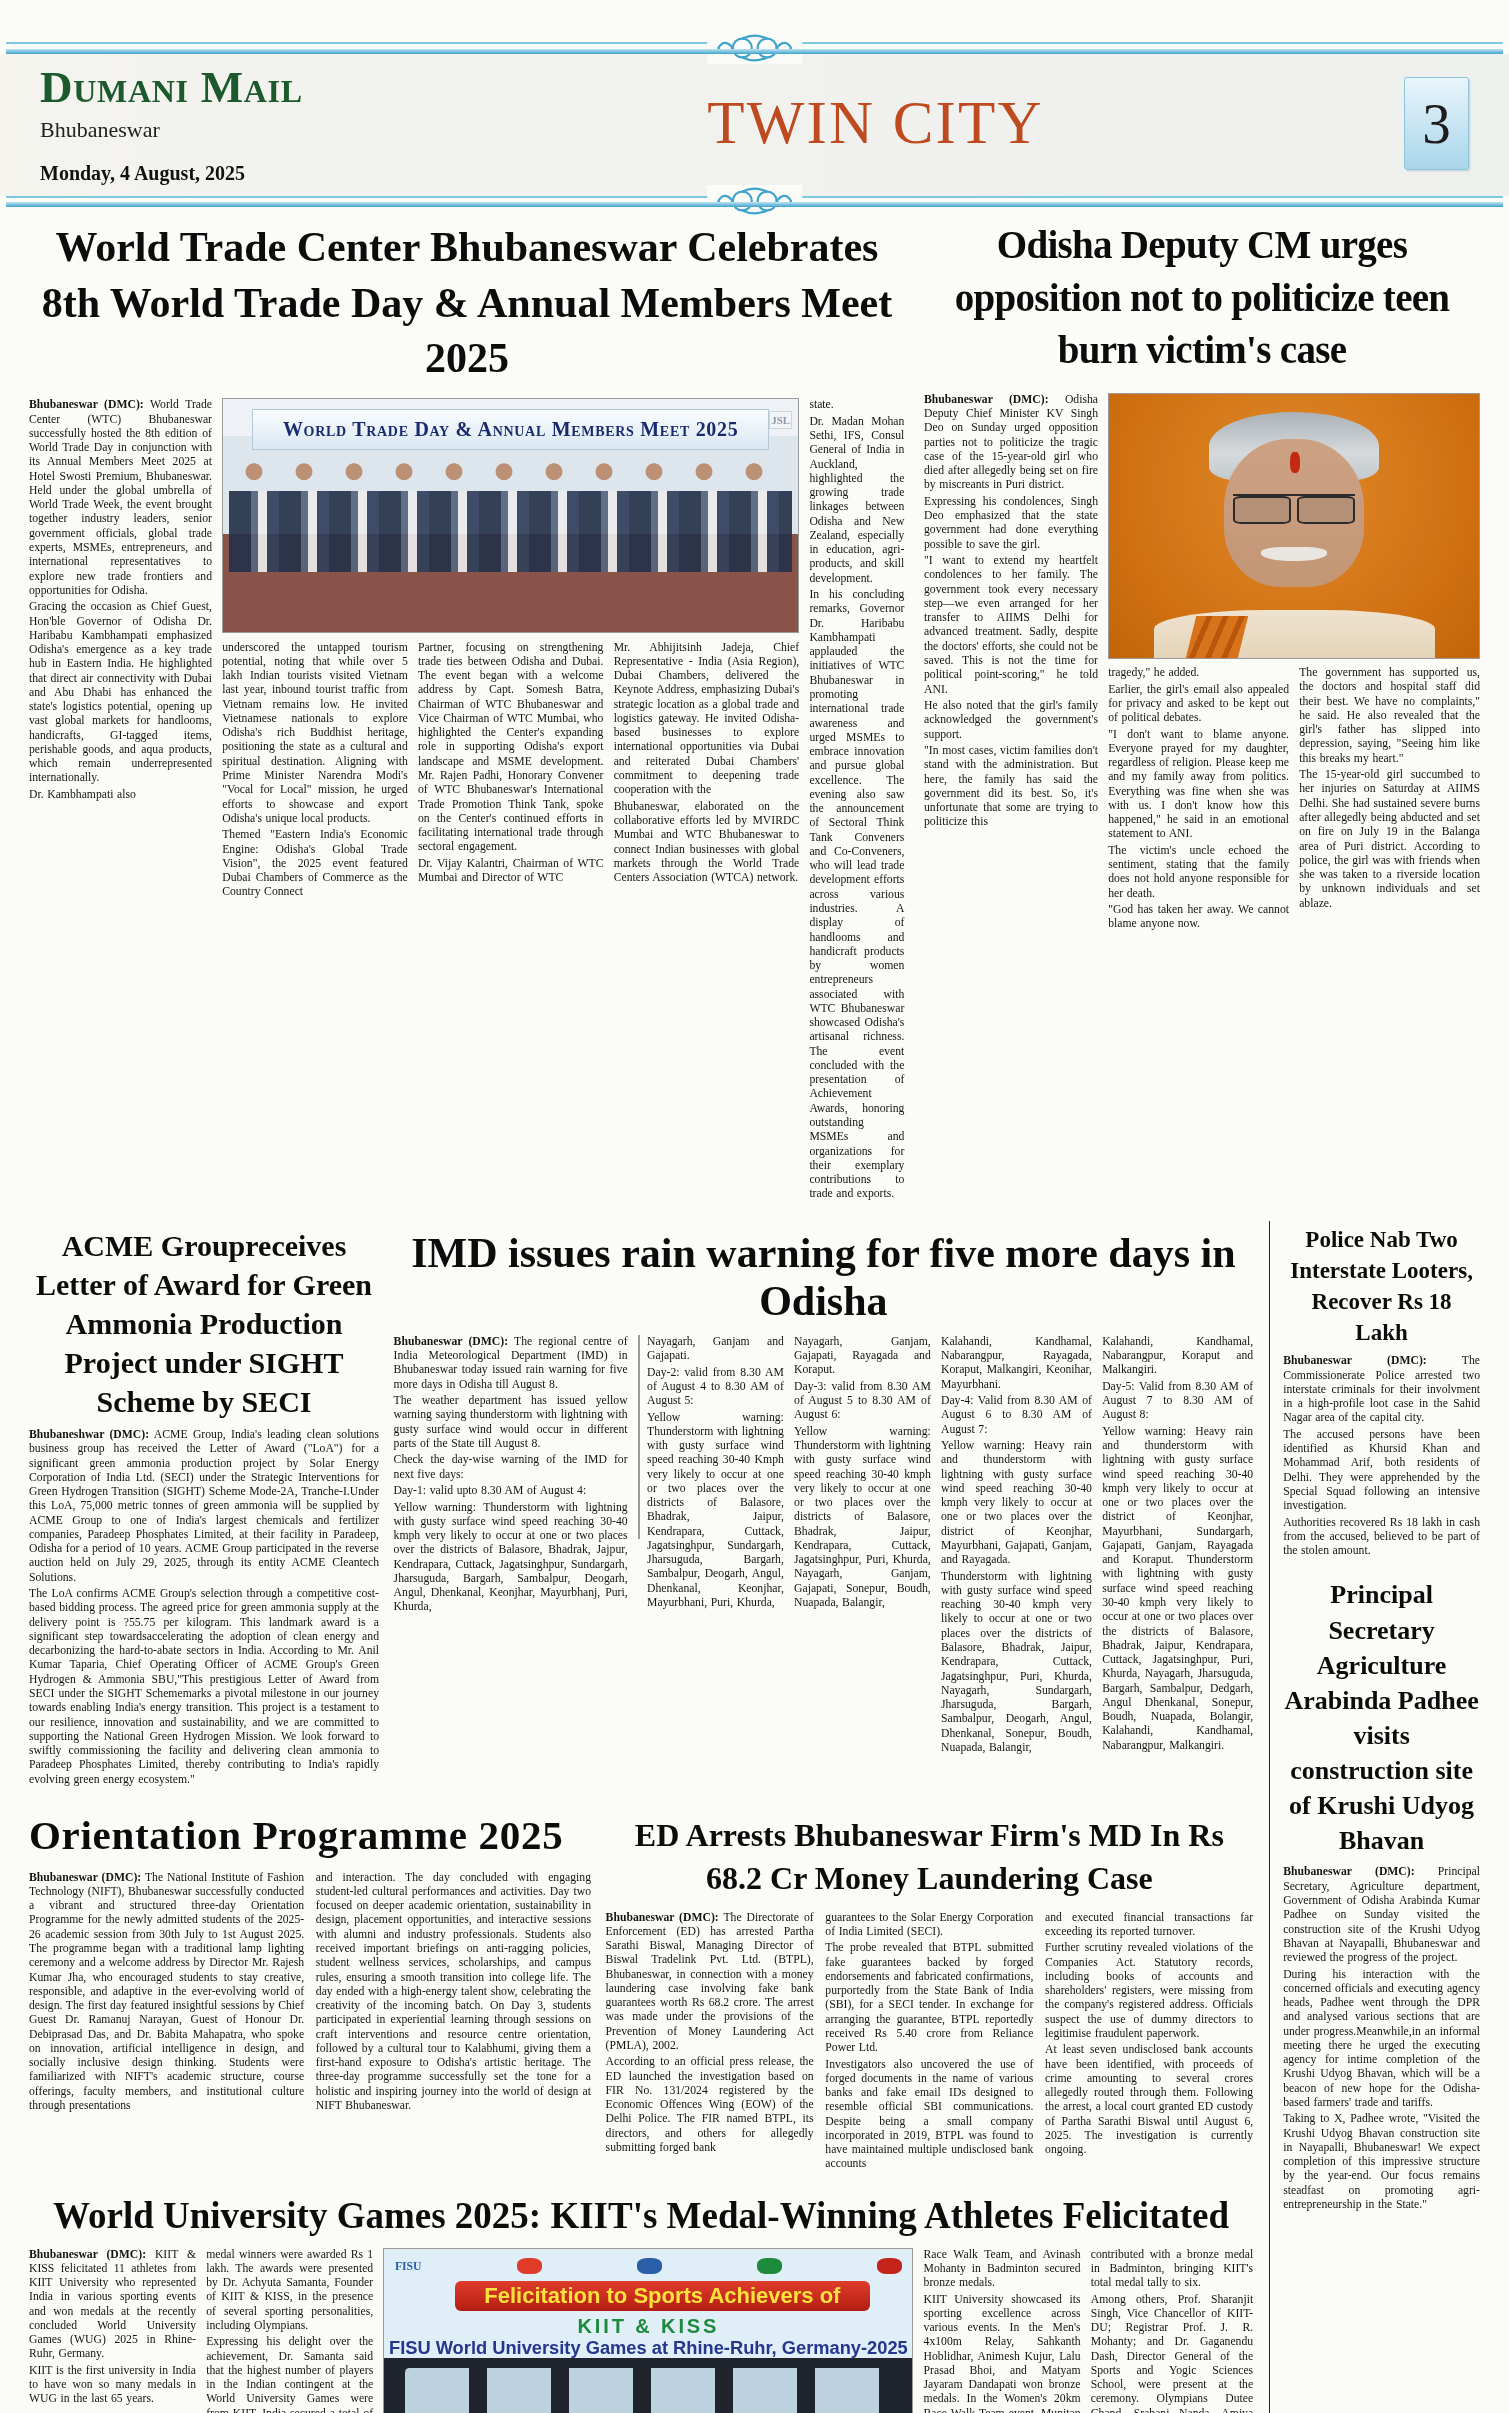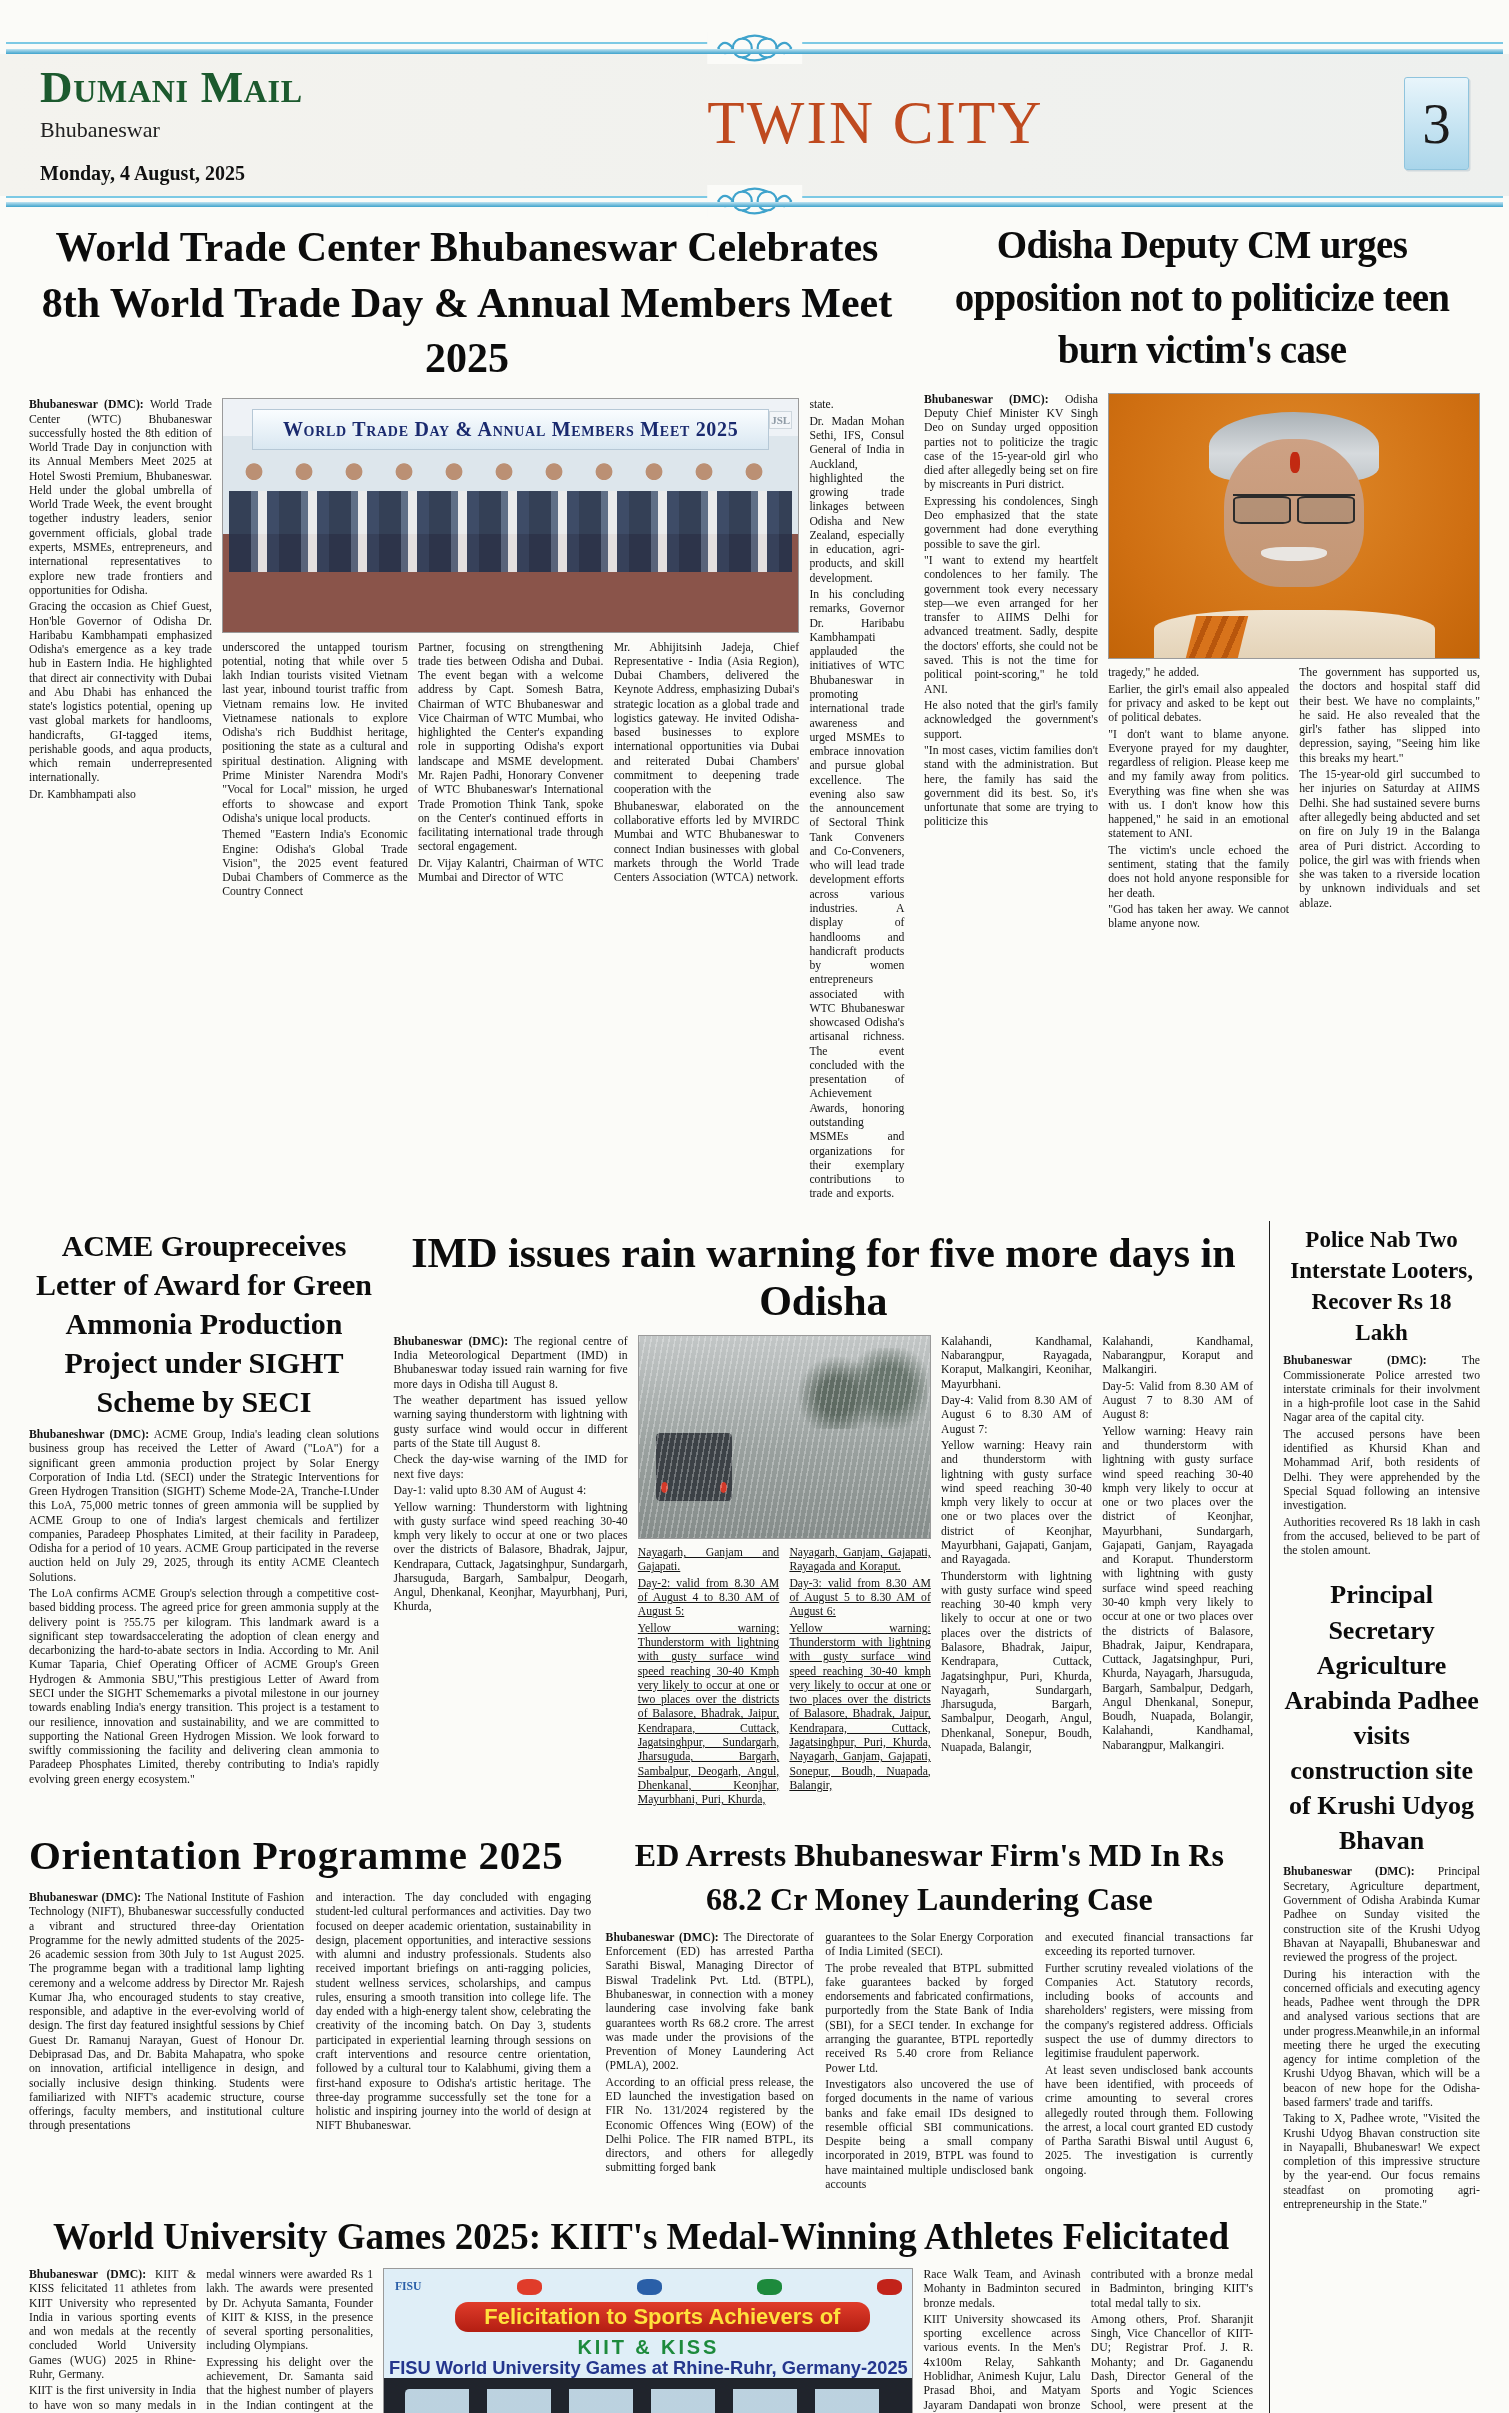--- a/index.html
+++ b/index.html
@@ -80,21 +80,21 @@
   .row-b{display:flex;gap:16px;margin-top:17.6px;}
   .left-main{flex:0 0 1217px;}
   .right-rail{flex:1;border-left:1.5px solid #222;padding-left:13px;}
   .row-b1{display:flex;gap:14.6px;}
   .art-acme{flex:0 0 350px;}
   .art-acme h2{font-size:30px;line-height:1.3;text-align:center;margin:4.4px 0 7.3px 0;}
   .art-imd{flex:1;}
   .art-imd h1{font-size:42px;text-align:center;margin:7.3px 0 10.2px 0;}
   .imd-body{display:flex;gap:10.2px;}
   .imd-c1{flex:0 0 234px;}
-  .imd-mid{flex:0 0 293px;display:flex;flex-direction:column;gap:7.3px;text-decoration:underline;}
+  .imd-mid{flex:0 0 293px;display:flex;flex-direction:row;gap:7.3px;}
   .imd-photo{height:202px;background:linear-gradient(#c3c7c7,#9aa19f 55%,#858c8a);}
   .imd-rain{position:absolute;inset:0;background:repeating-linear-gradient(100deg,rgba(255,255,255,.28) 0 1.5px,rgba(0,0,0,0) 1.5px 5.9px);}
   .imd-trees{position:absolute;top:6%;left:55%;width:44%;height:40%;
         background:radial-gradient(circle at 30% 60%,#4c5a50 18%,rgba(0,0,0,0) 40%),
                    radial-gradient(circle at 70% 50%,#55645a 22%,rgba(0,0,0,0) 45%);opacity:.8;}
   .imd-bus{position:absolute;bottom:18%;left:6%;width:26%;height:34%;background:#3c4146;border-radius:4.4px;}
   .imd-bus::before{content:"";position:absolute;bottom:12%;left:6%;width:10%;height:16%;background:#d43a2a;border-radius:50%;}
   .imd-bus::after{content:"";position:absolute;bottom:12%;right:6%;width:10%;height:16%;background:#d43a2a;border-radius:50%;}
   .imd-midcols{display:flex;gap:10.2px;}
   .imd-c4,.imd-c5{flex:0 0 151px;}
@@ -111,21 +111,21 @@
   .art-kiit{margin-top:20.5px;}
   .art-kiit h1{font-size:37px;text-align:center;margin:0 0 10.2px 0;}
   .kiit-body{display:flex;gap:10.2px;}
   .kiit-c1,.kiit-c2{flex:0 0 167px;}
   .kiit-mid{flex:0 0 530px;display:flex;flex-direction:column;gap:5.9px;}
   .kiit-photo{height:272px;background:linear-gradient(#dfeef7 0 40%,#20242c 40% 100%);}
   .kiit-logos{position:absolute;top:1.5%;left:2%;right:2%;height:10%;display:flex;
         align-items:center;justify-content:space-between;font-weight:bold;color:#2a5fa8;font-size:11.7px;}
   .kiit-logos i{width:25px;height:16px;border-radius:40%;display:inline-block;}
   .kiit-banner1{position:absolute;top:12%;left:8%;right:8%;height:11%;background:linear-gradient(#e03c2a,#b31e12);
-        border-radius:13px;display:flex;align-items:center;justify-content:center;
+        border-radius:6px;display:flex;align-items:center;justify-content:center;
         color:#ffe23c;font-weight:bold;font-size:22px;font-family:"Liberation Sans",sans-serif;margin-left:28px;}
   .kiit-banner2{position:absolute;top:24.5%;left:0;right:0;text-align:center;color:#1d8a3c;
         font-weight:bold;font-size:20px;letter-spacing:2.9px;font-family:"Liberation Sans",sans-serif;}
   .kiit-banner3{position:absolute;top:32.5%;left:0;right:0;text-align:center;color:#24368d;
         font-weight:bold;font-size:18.3px;font-family:"Liberation Sans",sans-serif;}
   .kiit-cards{position:absolute;top:44%;left:4%;right:4%;height:22%;
         background:repeating-linear-gradient(90deg,rgba(205,229,243,.9) 0 64px,rgba(0,0,0,0) 64px 82px);
         border-radius:4.4px;}
   .kiit-c4{flex:0 0 157px;}
   .kiit-c5{flex:1;}

